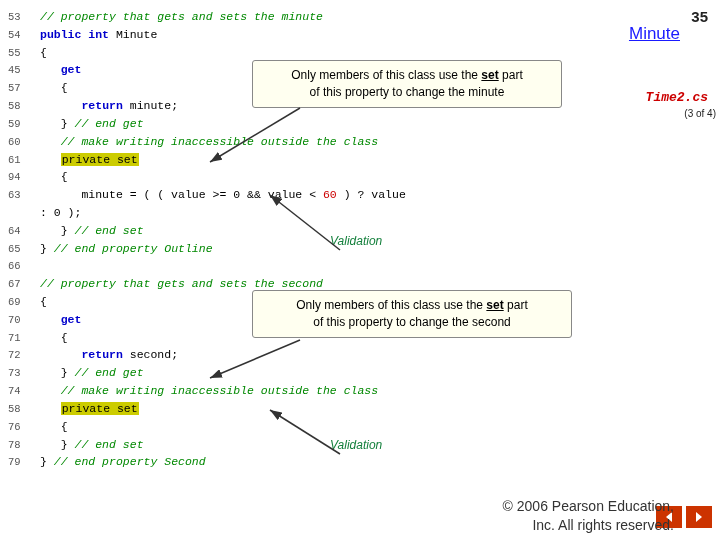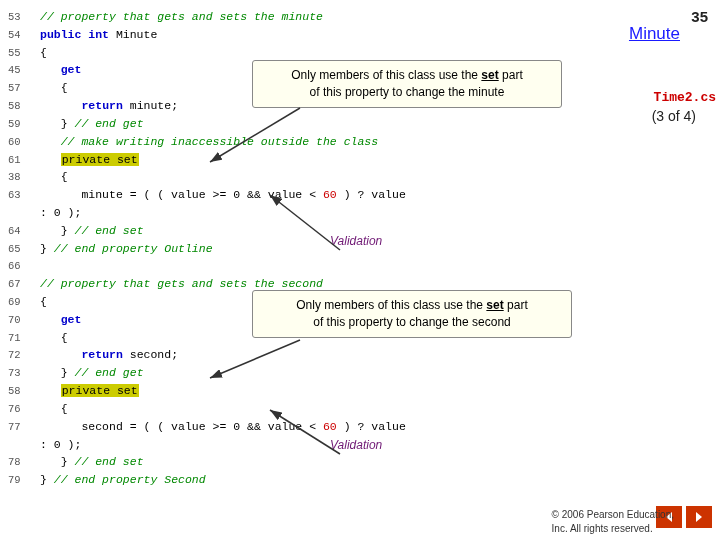--- a/index.html
+++ b/index.html
@@ -95,41 +95,42 @@
       left: 0;
       width: 720px;
       height: 540px;
       pointer-events: none;
     }
 
     
     #time2-label {
       position: absolute;
       top: 90px;
-      right: 4px;
+      right: 12px;
       font-size: 13px;
       font-weight: bold;
       color: #cc0000;
       font-family: 'Courier New', Courier, monospace;
+      font-style: italic;
     }
 
     
     #slide-label {
       position: absolute;
       top: 108px;
-      right: 24px;
-      font-size: 14px;
+      right: 4px;
+      font-size: 10px;
       color: #222;
     }
 
     
     .validation-label {
       position: absolute;
       font-size: 12px;
-      color: #701a75;
+      color: #15803d;
       font-style: italic;
     }
 
     
     #nav-arrows {
       position: absolute;
       bottom: 12px;
       right: 8px;
       display: flex;
       gap: 4px;
@@ -149,22 +150,23 @@
     .nav-btn svg {
       width: 14px;
       height: 14px;
     }
 
     
     #copyright {
       position: absolute;
       bottom: 4px;
       right: 46px;
-      font-size: 10px;
+      font-size: 14px;
       color: #333;
+      text-align: right;
       line-height: 1.4;
     }
   </style>
 </head>
 <body>
 
 <div id="page-num">35</div>
 
 <div id="outline-link">Minute</div>
 
@@ -209,21 +211,21 @@
     <span class="line-num">60</span>
     <span class="code-text comment">&nbsp;&nbsp;&nbsp;// make writing inaccessible outside the class</span>
   </div>
 
   <div class="code-line">
     <span class="line-num">61</span>
     <span class="code-text">&nbsp;&nbsp;&nbsp;<span class="private-set">private set</span></span>
   </div>
 
   <div class="code-line">
-    <span class="line-num">38</span>
+    <span class="line-num">94</span>
     <span class="code-text">&nbsp;&nbsp;&nbsp;{</span>
   </div>
 
   <div class="code-line">
     <span class="line-num">63</span>
     <span class="code-text">&nbsp;&nbsp;&nbsp;&nbsp;&nbsp;&nbsp;minute = ( ( value &gt;= 0 &amp;&amp; value &lt; <span class="num-highlight">60</span> ) ? value : 0 );</span>
   </div>
 
   <div class="code-line">
     <span class="line-num">64</span>
@@ -264,35 +266,35 @@
   <div class="code-line">
     <span class="line-num">72</span>
     <span class="code-text">&nbsp;&nbsp;&nbsp;&nbsp;&nbsp;&nbsp;<span class="kw-blue">return</span> second;</span>
   </div>
 
   <div class="code-line">
     <span class="line-num">73</span>
     <span class="code-text">&nbsp;&nbsp;&nbsp;} <span class="comment">// end get</span></span>
   </div>
 
+  <div class="code-line">
+    <span class="line-num">74</span>
+    <span class="code-text comment">&nbsp;&nbsp;&nbsp;// make writing inaccessible outside the class</span>
+  </div>
 
   <div class="code-line">
     <span class="line-num">58</span>
     <span class="code-text">&nbsp;&nbsp;&nbsp;<span class="private-set">private set</span></span>
   </div>
 
   <div class="code-line">
     <span class="line-num">76</span>
     <span class="code-text">&nbsp;&nbsp;&nbsp;{</span>
   </div>
 
-  <div class="code-line">
-    <span class="line-num">77</span>
-    <span class="code-text">&nbsp;&nbsp;&nbsp;&nbsp;&nbsp;&nbsp;second = ( ( value &gt;= 0 &amp;&amp; value &lt; <span class="num-highlight">60</span> ) ? value : 0 );</span>
-  </div>
 
   <div class="code-line">
     <span class="line-num">78</span>
     <span class="code-text">&nbsp;&nbsp;&nbsp;} <span class="comment">// end set</span></span>
   </div>
 
   <div class="code-line">
     <span class="line-num">79</span>
     <span class="code-text">} <span class="comment">// end property Second</span></span>
   </div>

